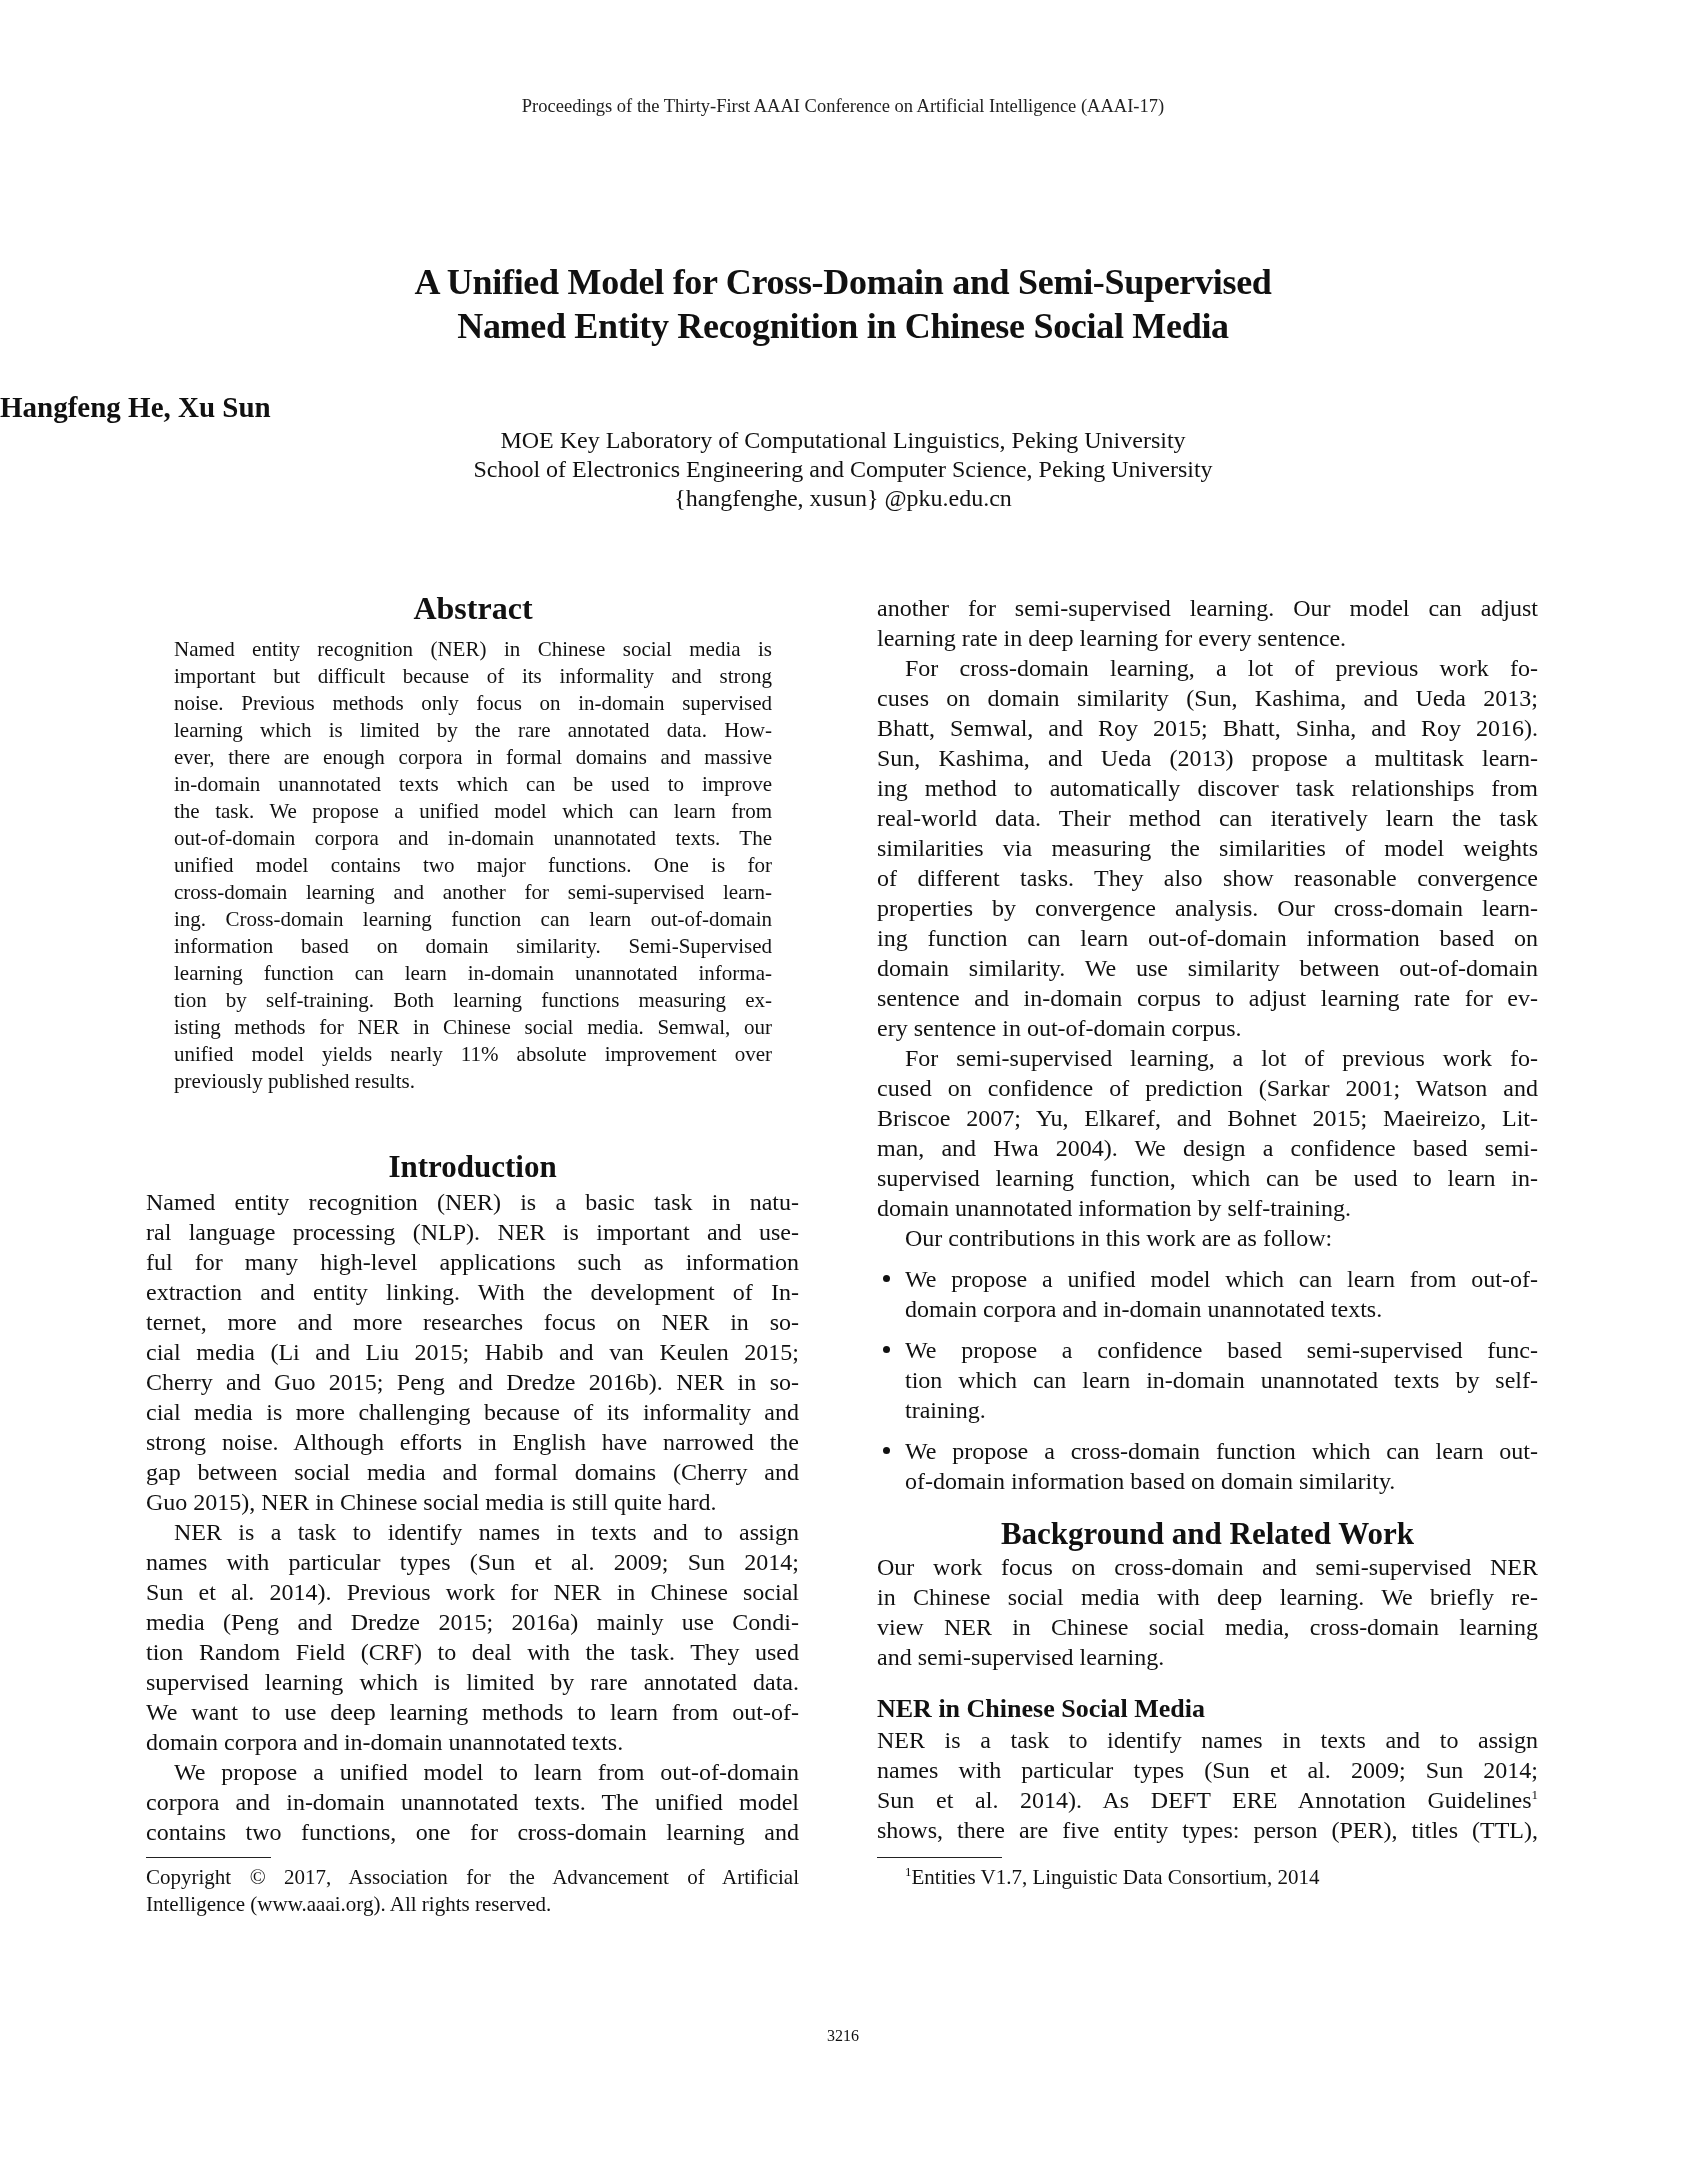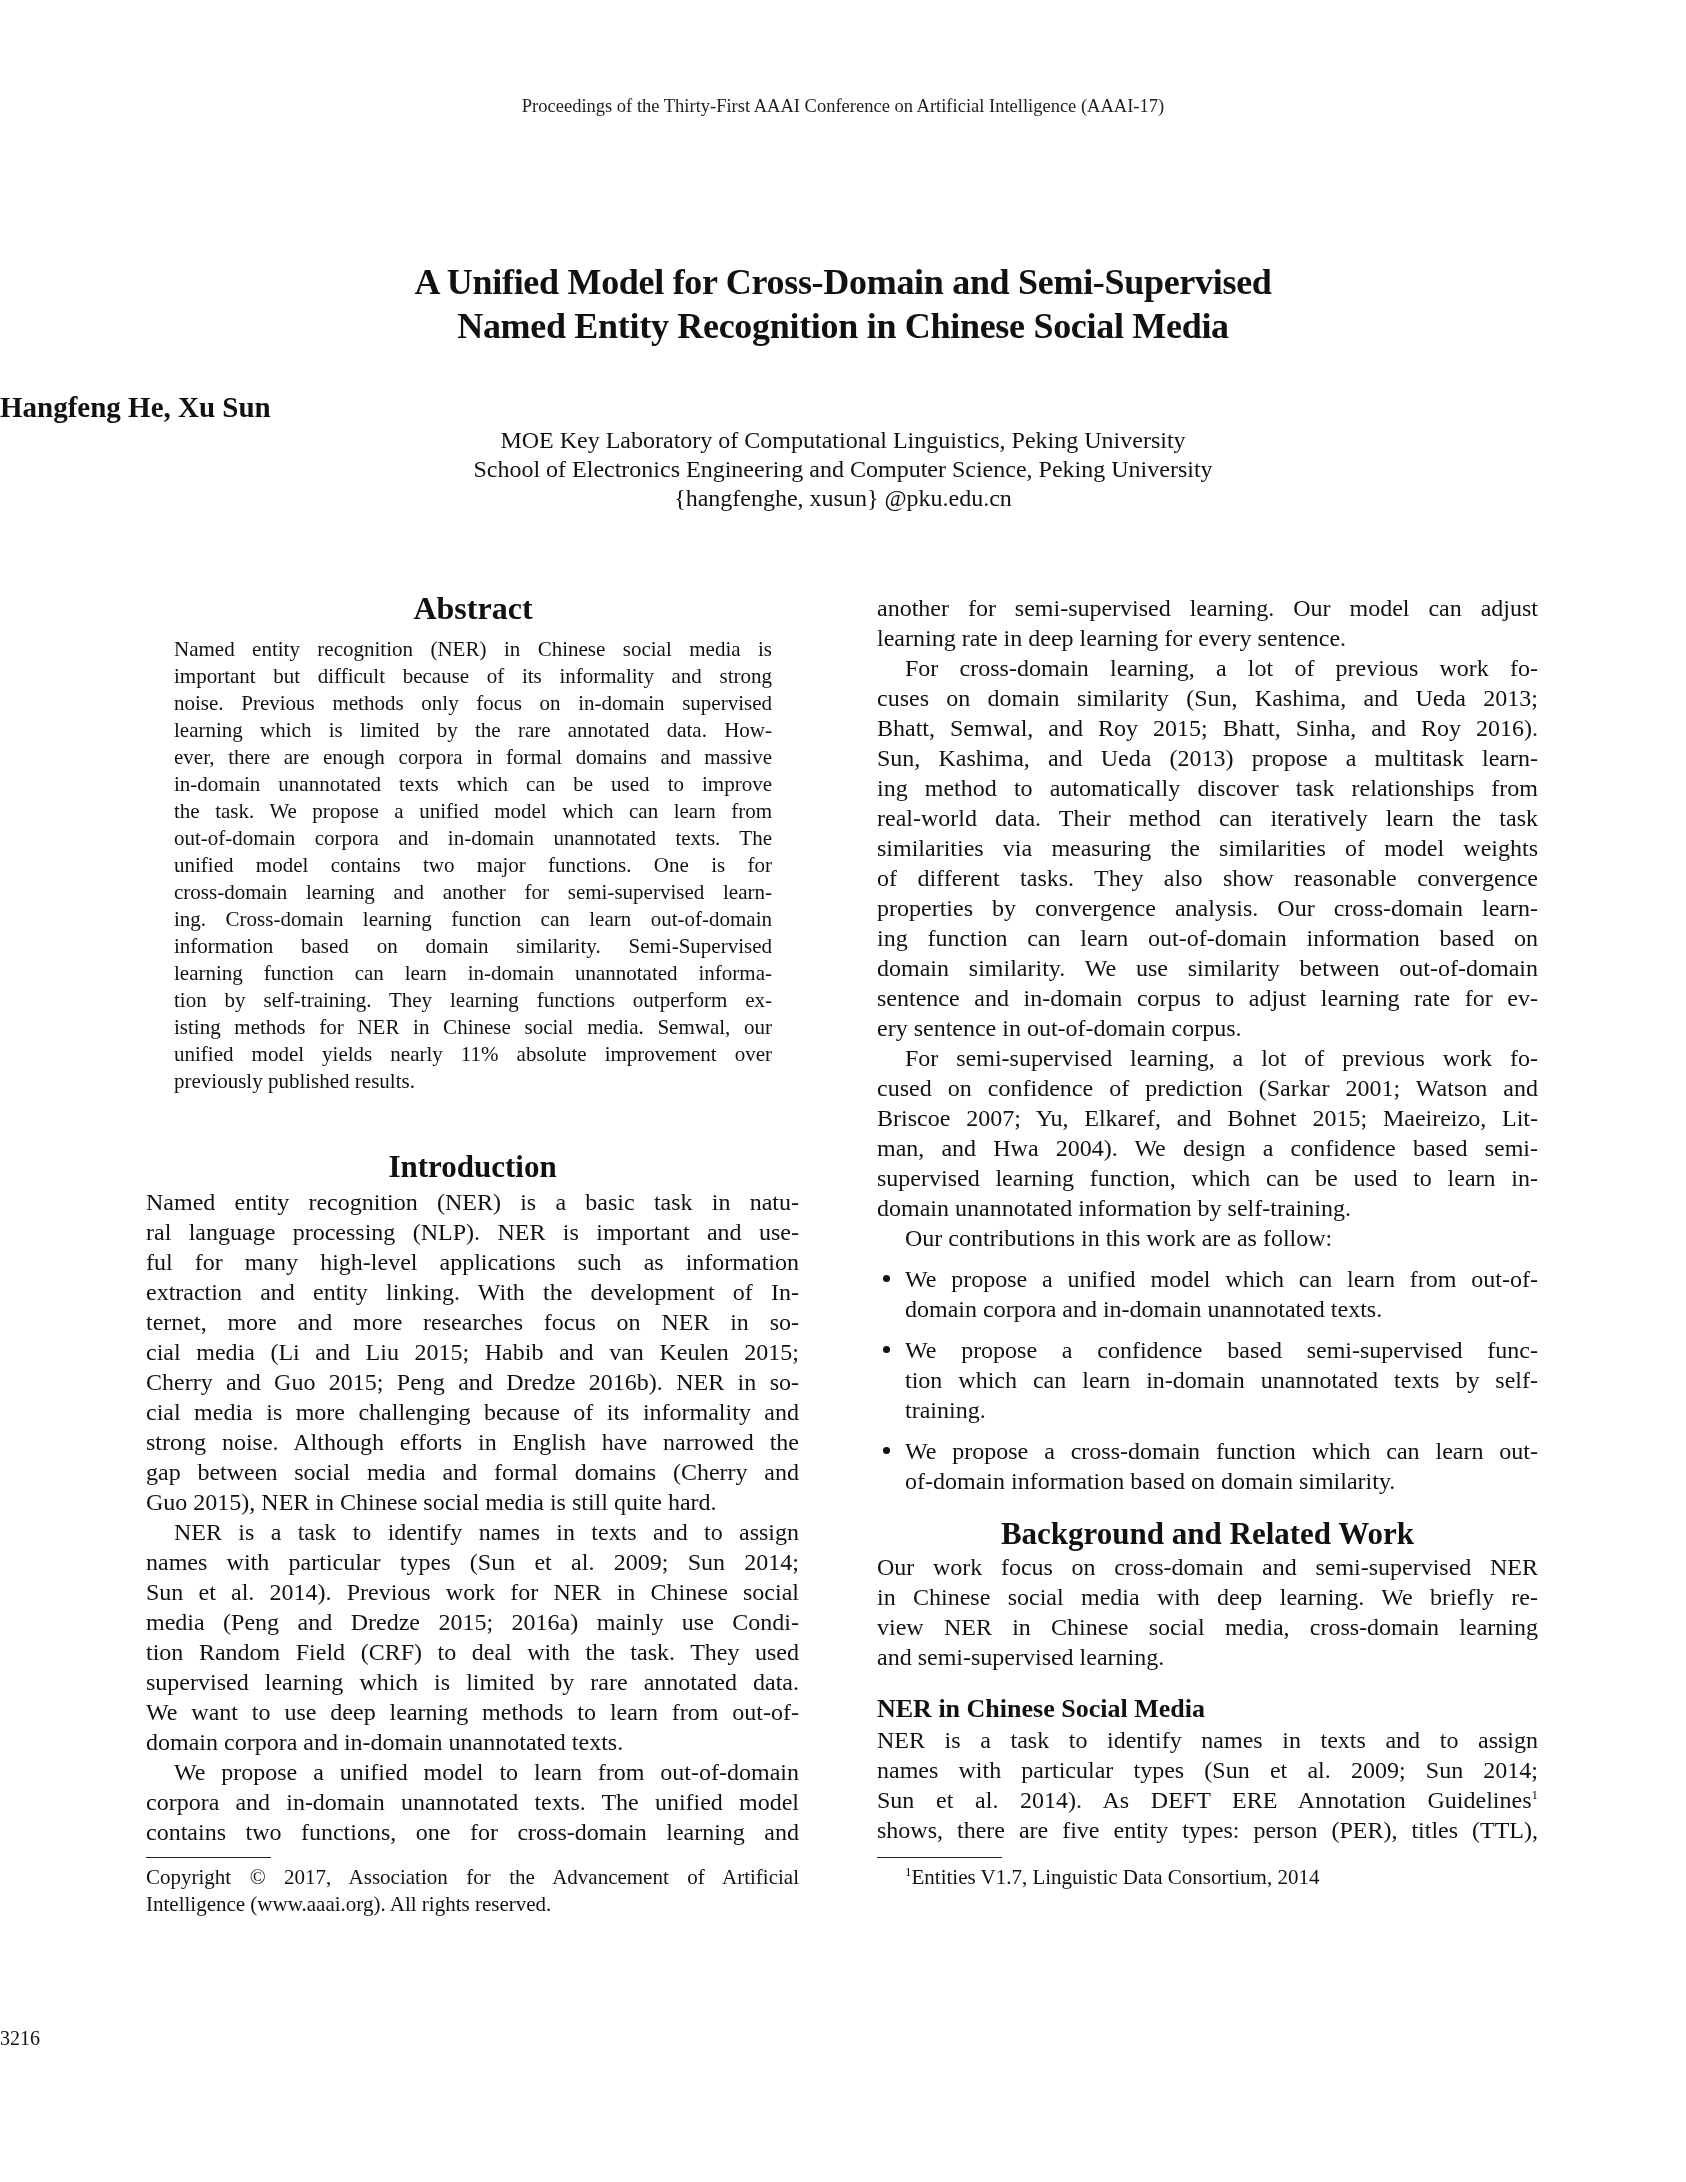--- a/index.html
+++ b/index.html
@@ -65,22 +65,22 @@
     border-radius: 50%; background: #111;
   }
 
   .foot-rule {
     position: absolute; height: 1.4px; background: #222; width: 125px;
   }
   .foot .line { font-size: 21px; line-height: 27px; height: 27px; }
   sup { font-size: 13px; line-height: 0; vertical-align: super; }
 
   .page-number {
-    position: absolute; top: 2027px; left: 0; width: 1686px; text-align: left;
-    font-size: 20px;
+    position: absolute; top: 2027px; left: 0; width: 1686px; text-align: center;
+    font-size: 16px;
   }
 </style>
 </head>
 <body>
 
 <div class="page">
 
   <div class="running-head">Proceedings of the Thirty-First AAAI Conference on Artificial Intelligence (AAAI-17)</div>
 
   <div class="title-block">
@@ -105,21 +105,21 @@
     <span class="line">learning which is limited by the rare annotated data. How-</span>
     <span class="line">ever, there are enough corpora in formal domains and massive</span>
     <span class="line">in-domain unannotated texts which can be used to improve</span>
     <span class="line">the task. We propose a unified model which can learn from</span>
     <span class="line">out-of-domain corpora and in-domain unannotated texts. The</span>
     <span class="line">unified model contains two major functions. One is for</span>
     <span class="line">cross-domain learning and another for semi-supervised learn-</span>
     <span class="line">ing. Cross-domain learning function can learn out-of-domain</span>
     <span class="line">information based on domain similarity. Semi-Supervised</span>
     <span class="line">learning function can learn in-domain unannotated informa-</span>
-    <span class="line">tion by self-training. They learning functions outperform ex-</span>
+    <span class="line">tion by self-training. Both learning functions measuring ex-</span>
     <span class="line">isting methods for NER in Chinese social media. Semwal, our</span>
     <span class="line">unified model yields nearly 11% absolute improvement over</span>
     <span class="line last">previously published results.</span>
   </div>
 
   <div class="col col-left" style="top:1148px;">
     <span class="sec-head">Introduction</span>
     <div style="height:1.8px;"></div>
     <div>
       <span class="line">Named entity recognition (NER) is a basic task in natu-</span>

